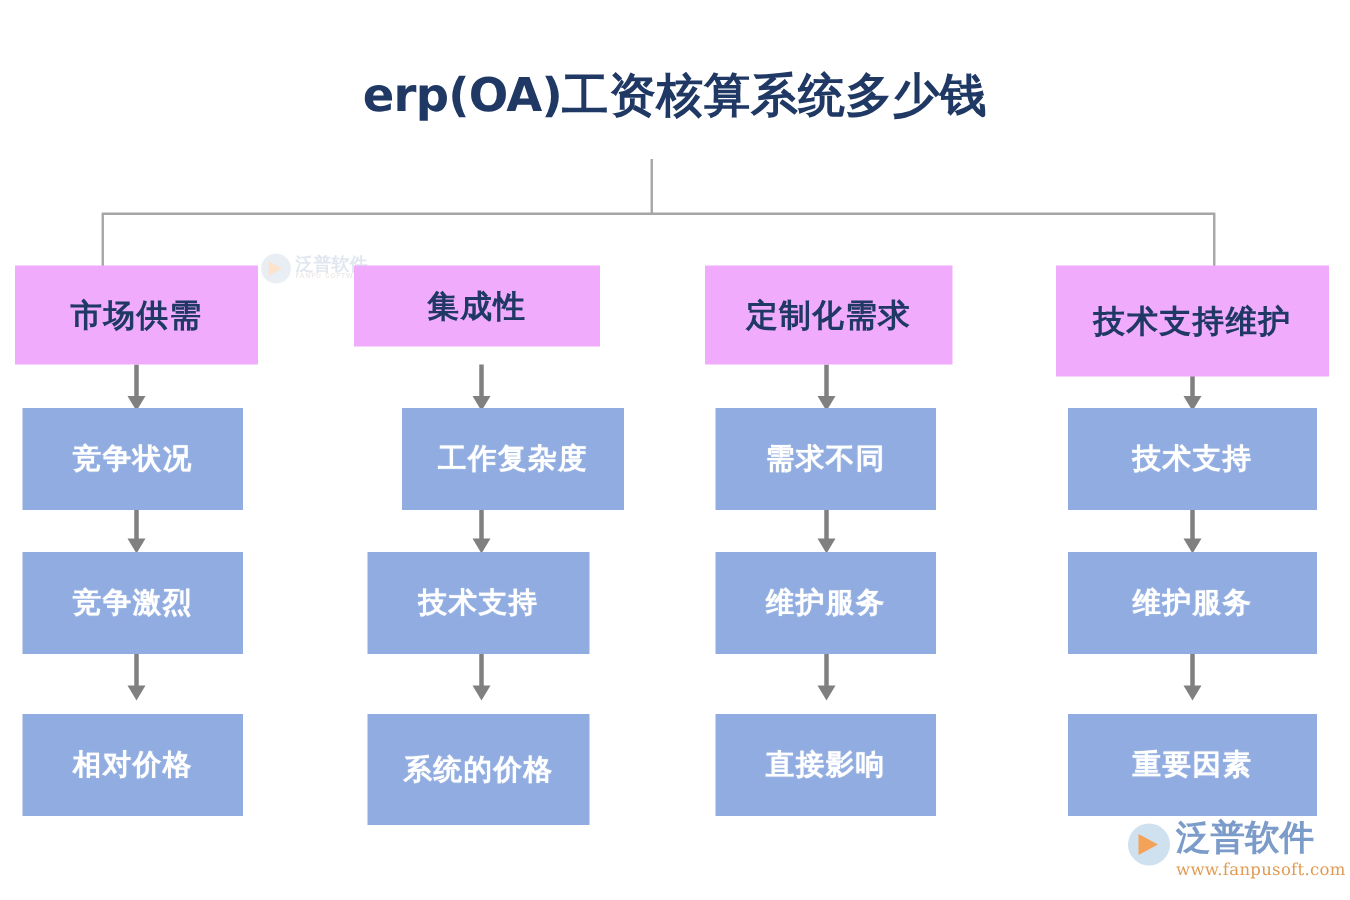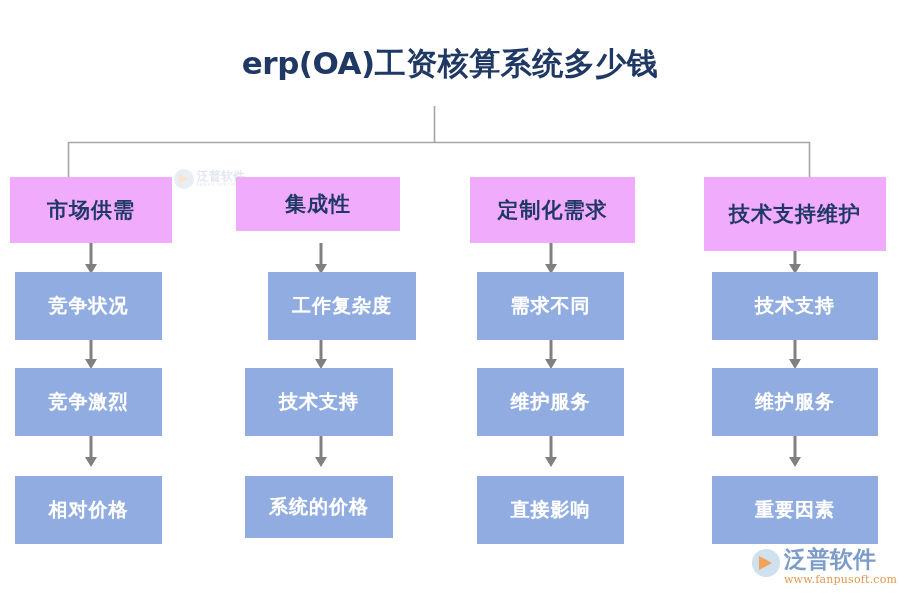--- a/index.html
+++ b/index.html
@@ -260,21 +260,21 @@
 
   <div class="node head" style="left:236px; top:177px; width:164px; height:54px;">
     <span class="node-label">集成性</span>
   </div>
   <div class="node item" style="left:245px; top:272px; width:148px; height:68px;margin-left:23px;">
     <span class="node-label">工作复杂度</span>
   </div>
   <div class="node item" style="left:245px; top:368px; width:148px; height:68px;">
     <span class="node-label">技术支持</span>
   </div>
-  <div class="node item" style="left:245px; top:476px; width:148px; height:62px;">
+  <div class="node item" style="left:245px; top:476px; width:148px; height:74px;">
     <span class="node-label">系统的价格</span>
   </div>
 
   <div class="node head" style="left:470px; top:177px; width:165px; height:66px;">
     <span class="node-label">定制化需求</span>
   </div>
   <div class="node item" style="left:477px; top:272px; width:147px; height:68px;">
     <span class="node-label">需求不同</span>
   </div>
   <div class="node item" style="left:477px; top:368px; width:147px; height:68px;">

